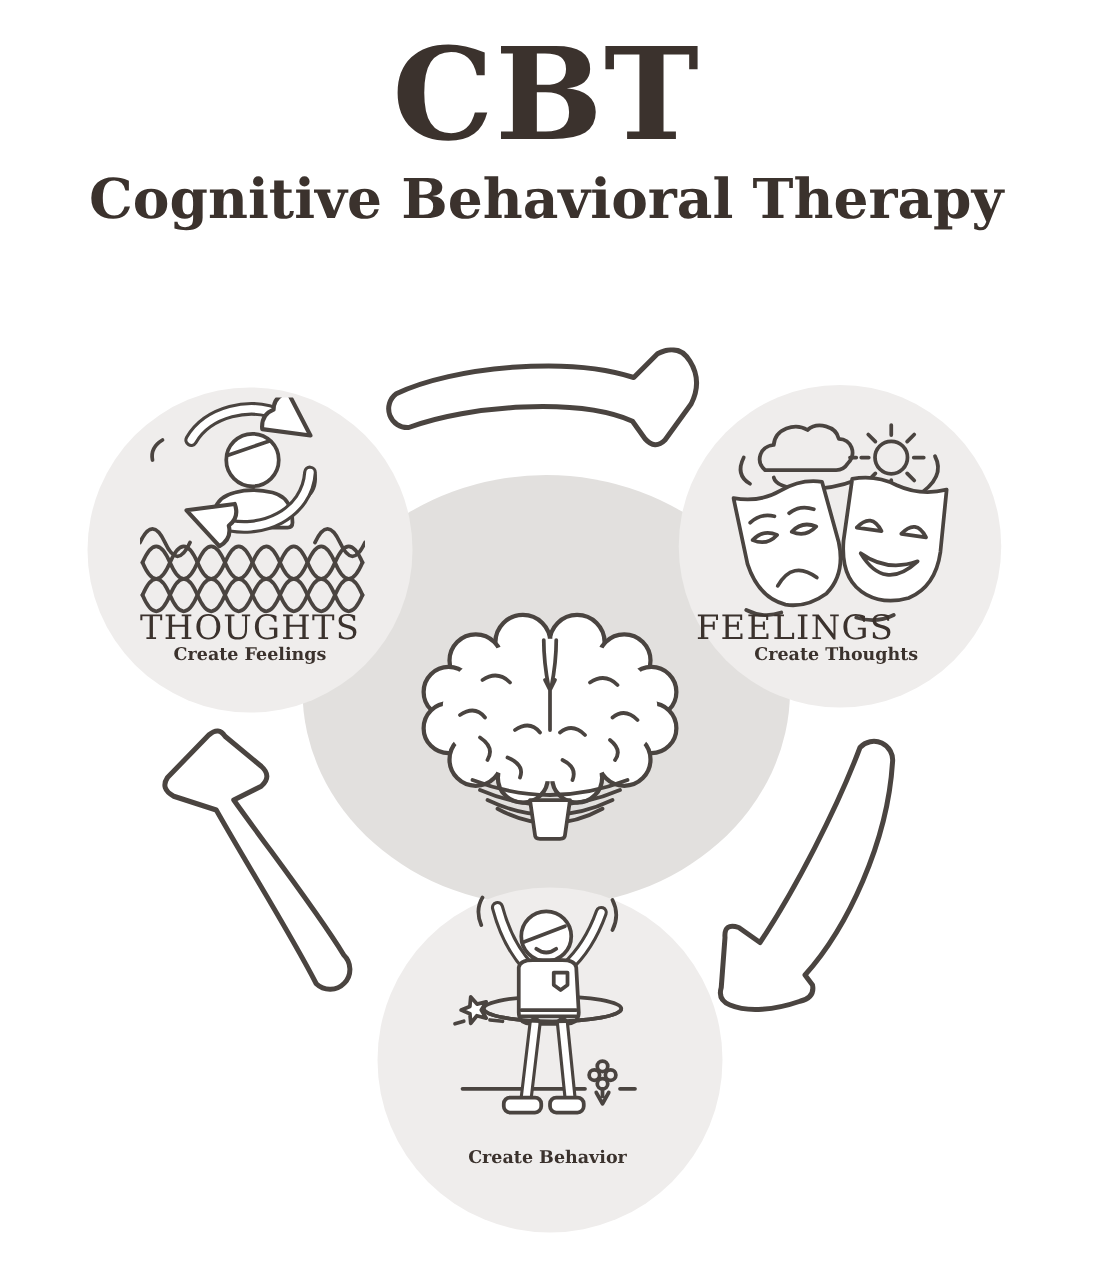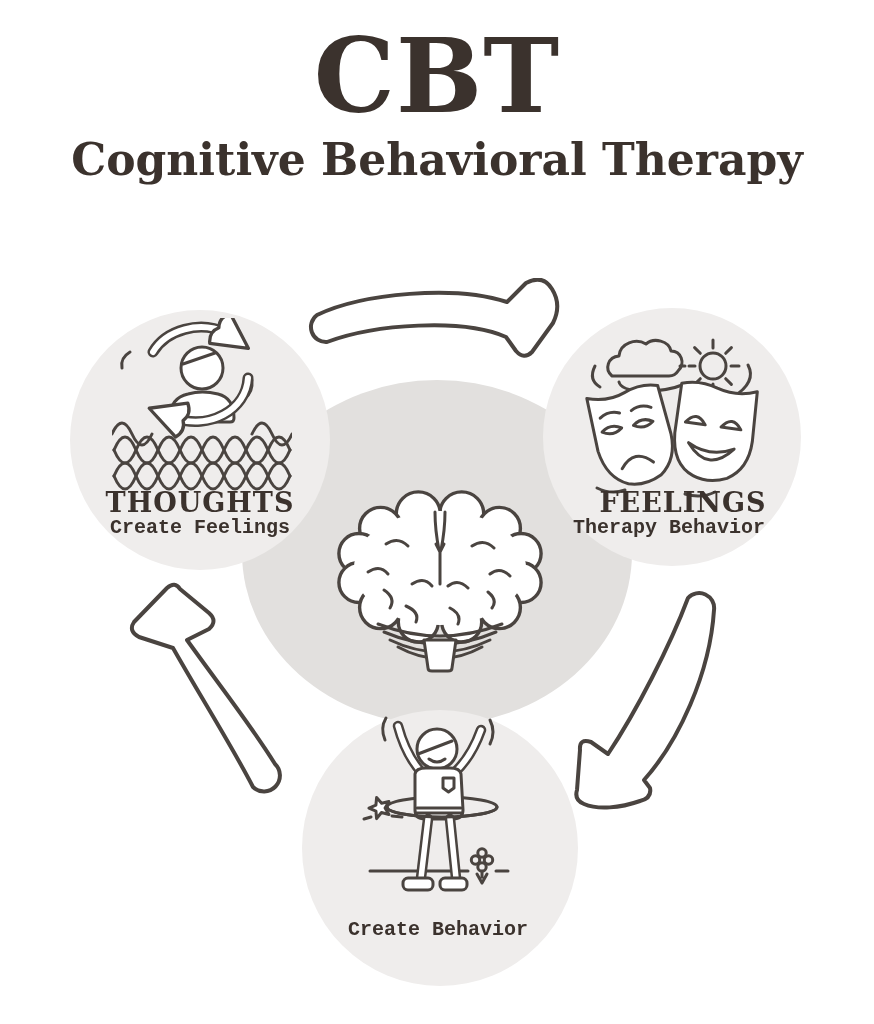--- a/index.html
+++ b/index.html
@@ -25,25 +25,25 @@
     background:var(--circle-dark); border-radius:50%; z-index:1;
   }
   .node-circle{position:absolute; border-radius:50%; background:var(--circle-light); z-index:2;}
   .c-thoughts{left:70px;  top:310px; width:260px; height:260px;}
   .c-feelings{left:543px; top:308px; width:258px; height:258px;}
   .c-behavior{left:302px; top:710px; width:276px; height:276px;}
   .icon{position:absolute; z-index:4;}
   .arrow{position:absolute; z-index:3;}
   .node-label{
     position:absolute; z-index:5; text-align:center; color:var(--heading);
-    font-weight:bold; font-size:27px; letter-spacing:1px; margin:0;
+    font-weight:normal; font-size:27px; letter-spacing:1px; margin:0;
   }
   .node-sublabel{
     position:absolute; z-index:5; text-align:center; color:var(--heading);
-    font-weight:bold; font-size:20px; margin:0;font-family:Liberation Mono, monospace;
+    font-weight:bold; font-size:14px; margin:0;
   }
   .ink{color:var(--line);}
   .o{stroke:currentColor; stroke-width:3; fill:none; stroke-linecap:round; stroke-linejoin:round;}
   .ow{stroke:currentColor; stroke-width:3; fill:#fff; stroke-linecap:round; stroke-linejoin:round;}
   .big{stroke:currentColor; stroke-width:4; fill:#fff; stroke-linejoin:round; stroke-linecap:round;}
   .band-d{stroke:currentColor; stroke-width:11; fill:none; stroke-linecap:round;}
   .band-w{stroke:#fff; stroke-width:6; fill:none; stroke-linecap:round;}
   .tube-d{stroke:currentColor; stroke-width:10.5; fill:none; stroke-linecap:round;}
   .tube-w{stroke:#fff; stroke-width:5.5; fill:none; stroke-linecap:round;}
 </style>
@@ -169,17 +169,17 @@
       <circle class="o" cx="142" cy="141" r="4.2"></circle>
       <circle class="o" cx="135.5" cy="148" r="4.2"></circle>
       <circle class="o" cx="148.5" cy="148" r="4.2"></circle>
       <circle class="o" cx="142" cy="155" r="4.2"></circle>
       <path class="o" d="M 142,159 L 142,165 M 137,162 L 142,171 M 147,162 L 142,171"></path>
     </g>
   </svg>
 
   <p class="node-label" style="left:80px;  top:487px; width:240px;">THOUGHTS</p>
   <p class="node-sublabel" style="left:80px;  top:516px; width:240px;">Create Feelings</p>
-  <p class="node-label" style="left:563px; top:487px; width:240px;">FEELINGS</p>
-  <p class="node-sublabel" style="left:549px; top:516px; width:240px;">Therapy Behavior</p>
+  <p class="node-label" style="left:516px; top:487px; width:240px;">FEELINGS</p>
+  <p class="node-sublabel" style="left:549px; top:516px; width:240px;">Create Thoughts</p>
   <p class="node-sublabel" style="left:318px; top:918px; width:240px;">Create Behavior</p>
 
 </div>
 
 </body></html>

